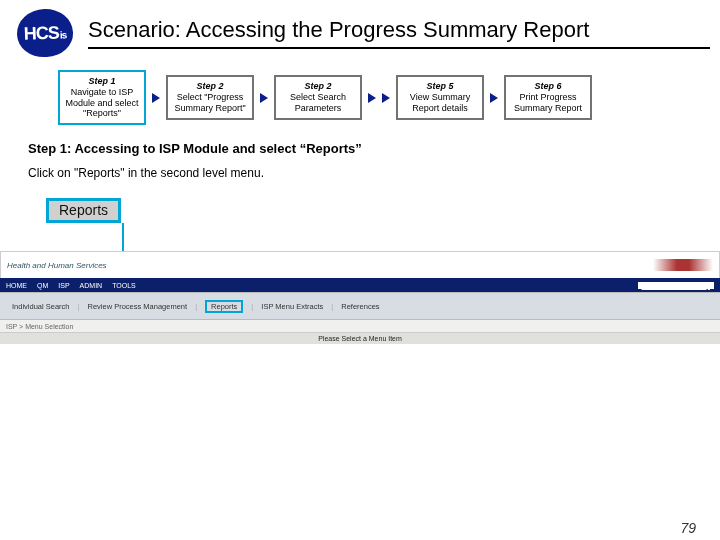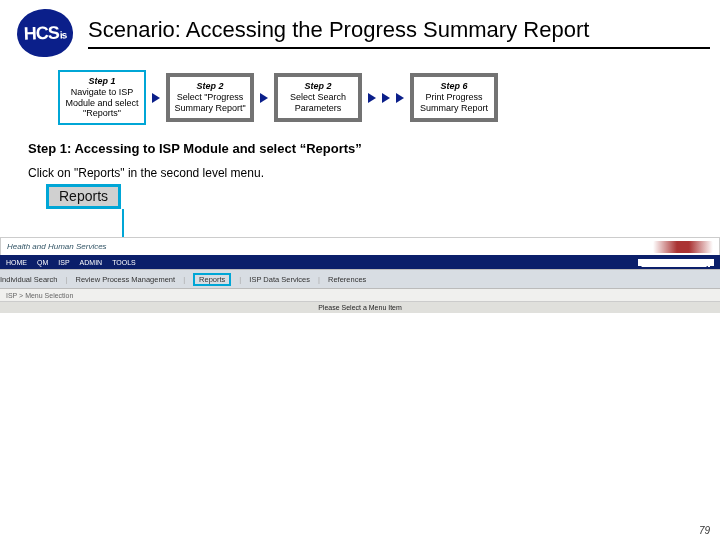--- a/index.html
+++ b/index.html
@@ -5,44 +5,44 @@
   * { box-sizing: border-box; margin: 0; padding: 0; }
   html, body { width: 720px; height: 540px; font-family: Arial, sans-serif; background: #fff; color: #000; position: relative; }
   .header { display: flex; align-items: center; padding: 8px 10px 0 10px; }
   .logo { width: 70px; height: 50px; display: flex; align-items: center; justify-content: center; }
   .logo-egg { width: 56px; height: 48px; background: #0b1f8a; border-radius: 50% 50% 48% 48%; display: flex; align-items: center; justify-content: center; transform: rotate(-2deg); }
   .logo-text { color: #fff; font-weight: bold; font-size: 18px; letter-spacing: -1px; }
   .logo-is { font-size: 10px; margin-left: 1px; }
   .title-block { flex: 1; margin-left: 8px; border-bottom: 2px solid #000; padding-bottom: 4px; }
   .title { font-size: 22px; font-weight: normal; }
   .steps-row { display: flex; align-items: center; justify-content: flex-start; gap: 6px; padding: 12px 24px 8px 58px; }
-  .step-box { border: 4px solid #737373; width: 88px; text-align: center; padding: 4px 2px; font-size: 9px; line-height: 1.2; }
+  .step-box { border: 2px solid #737373; width: 88px; text-align: center; padding: 4px 2px; font-size: 9px; line-height: 1.2; }
   .step-box.active { border: 2px solid #00a6d6; }
   .step-title { font-style: italic; font-weight: bold; display: block; }
   .arrow { width: 0; height: 0; border-top: 5px solid transparent; border-bottom: 5px solid transparent; border-left: 8px solid #0b1f8a; }
   .instruction-area { padding: 8px 28px 4px 28px; }
   .step-heading { font-size: 13px; font-weight: bold; }
   .step-instruction { font-size: 12px; margin-top: 10px; }
-  .screenshot-area { margin-top: 0; }
+  .screenshot-area { margin-top: 14px; }
   .callout { margin-left: 46px; }
   .callout-btn { display: inline-block; border: 3px solid #00a6d6; background: #d0d0d0; color: #111; font-size: 14px; padding: 1px 10px 2px 10px; font-family: Arial, sans-serif; }
   .callout-line { width: 2px; height: 28px; background: #00a6d6; margin-left: 76px; }
-  .sim-header { display: flex; align-items: center; justify-content: space-between; background: #fff; border: 1px solid #ccc; border-bottom: none; height: 18px; padding: 0 6px; }
+  .sim-header { display: flex; align-items: center; justify-content: space-between; background: #fff; border: 1px solid #ccc; border-bottom: none; height: 27px; padding: 0 6px; }
   .sim-header-left { font-size: 8px; color: #356; font-style: italic; }
   .sim-header-right { width: 60px; height: 12px; background: linear-gradient(90deg,#fff,#a33 40%,#a33 60%,#fff); border-radius: 2px; }
   .sim-topnav { background: #0b1f6a; height: 14px; display: flex; align-items: center; padding-left: 6px; gap: 10px; }
   .sim-topnav span { color: #fff; font-size: 7px; }
   .sim-link-right { margin-left: auto; margin-right: 6px; color: #2a4aa0; font-size: 7px; text-decoration: underline; background:#fff; padding:0 4px; }
-  .sim-subnav { background: #d8dde3; border-top: 1px solid #bbb; border-bottom: 1px solid #bbb; height: 20px; display: flex; align-items: center; padding-left: 0; gap: 8px; }
+  .sim-subnav { background: #d8dde3; border-top: 1px solid #bbb; border-bottom: 1px solid #bbb; height: 28px; display: flex; align-items: center; padding-left: 12px; gap: 8px; }
   .sim-subnav span { font-size: 7.5px; color: #333; }
   .sim-subnav .divider { color: #aaa; }
   .sim-subnav .highlighted { border: 2px solid #00a6d6; padding: 0 4px; margin: -2px 0; }
   .sim-breadcrumb { background: #f0f0ee; height: 12px; font-size: 7px; color: #666; padding-left: 6px; display:flex; align-items:center; justify-content:space-between; }
   .sim-select-banner { background: #e0e0dc; height: 12px; text-align: center; font-size: 7px; color: #222; display:flex; align-items:center; justify-content:center; border-top:1px solid #ccc; }
-  .page-num { position: absolute; bottom: 4px; right: 10px; font-size: 10px; color: #333; font-style: italic; }
+  .page-num { position: absolute; bottom: 4px; right: 24px; font-size: 14px; color: #333; font-style: italic; }
 </style>
 </head>
 <body>
 
 <div class="header">
   <div class="logo">
     <div class="logo-egg">
       <span class="logo-text">
         <span>HCS</span><span class="logo-is">is</span>
       </span>
@@ -63,20 +63,24 @@
     <span class="step-title">Step 2</span>
     <span>Select "Progress Summary Report"</span>
   </div>
   <div class="arrow"></div>
   <div class="step-box">
     <span class="step-title">Step 2</span>
     <span>Select Search Parameters</span>
   </div>
   <div class="arrow"></div>
   <div class="arrow"></div>
+  <div class="step-box">
+    <span class="step-title">Step 5</span>
+    <span>View Summary Report details</span>
+  </div>
   <div class="arrow"></div>
   <div class="step-box">
     <span class="step-title">Step 6</span>
     <span>Print Progress Summary Report</span>
   </div>
 </div>
 
 <div class="instruction-area">
   <div class="step-heading">Step 1: Accessing to ISP Module and select “Reports”</div>
   <div class="step-instruction">Click on "Reports" in the second level menu.</div>
@@ -100,21 +104,21 @@
     <span>TOOLS</span>
     <span class="sim-link-right">Mass.Gov Home    Help</span>
   </div>
   <div class="sim-subnav">
     <span>Individual Search</span>
     <span class="divider">|</span>
     <span>Review Process Management</span>
     <span class="divider">|</span>
     <span class="highlighted">Reports</span>
     <span class="divider">|</span>
-    <span>ISP Data Services</span>
+    <span>ISP Menu Extracts</span>
     <span class="divider">|</span>
     <span>References</span>
   </div>
   <div class="sim-breadcrumb">
     <span>ISP &gt; Menu Selection</span>
   </div>
   <div class="sim-select-banner">
     <span>Please Select a Menu Item</span>
   </div>
 </div>

